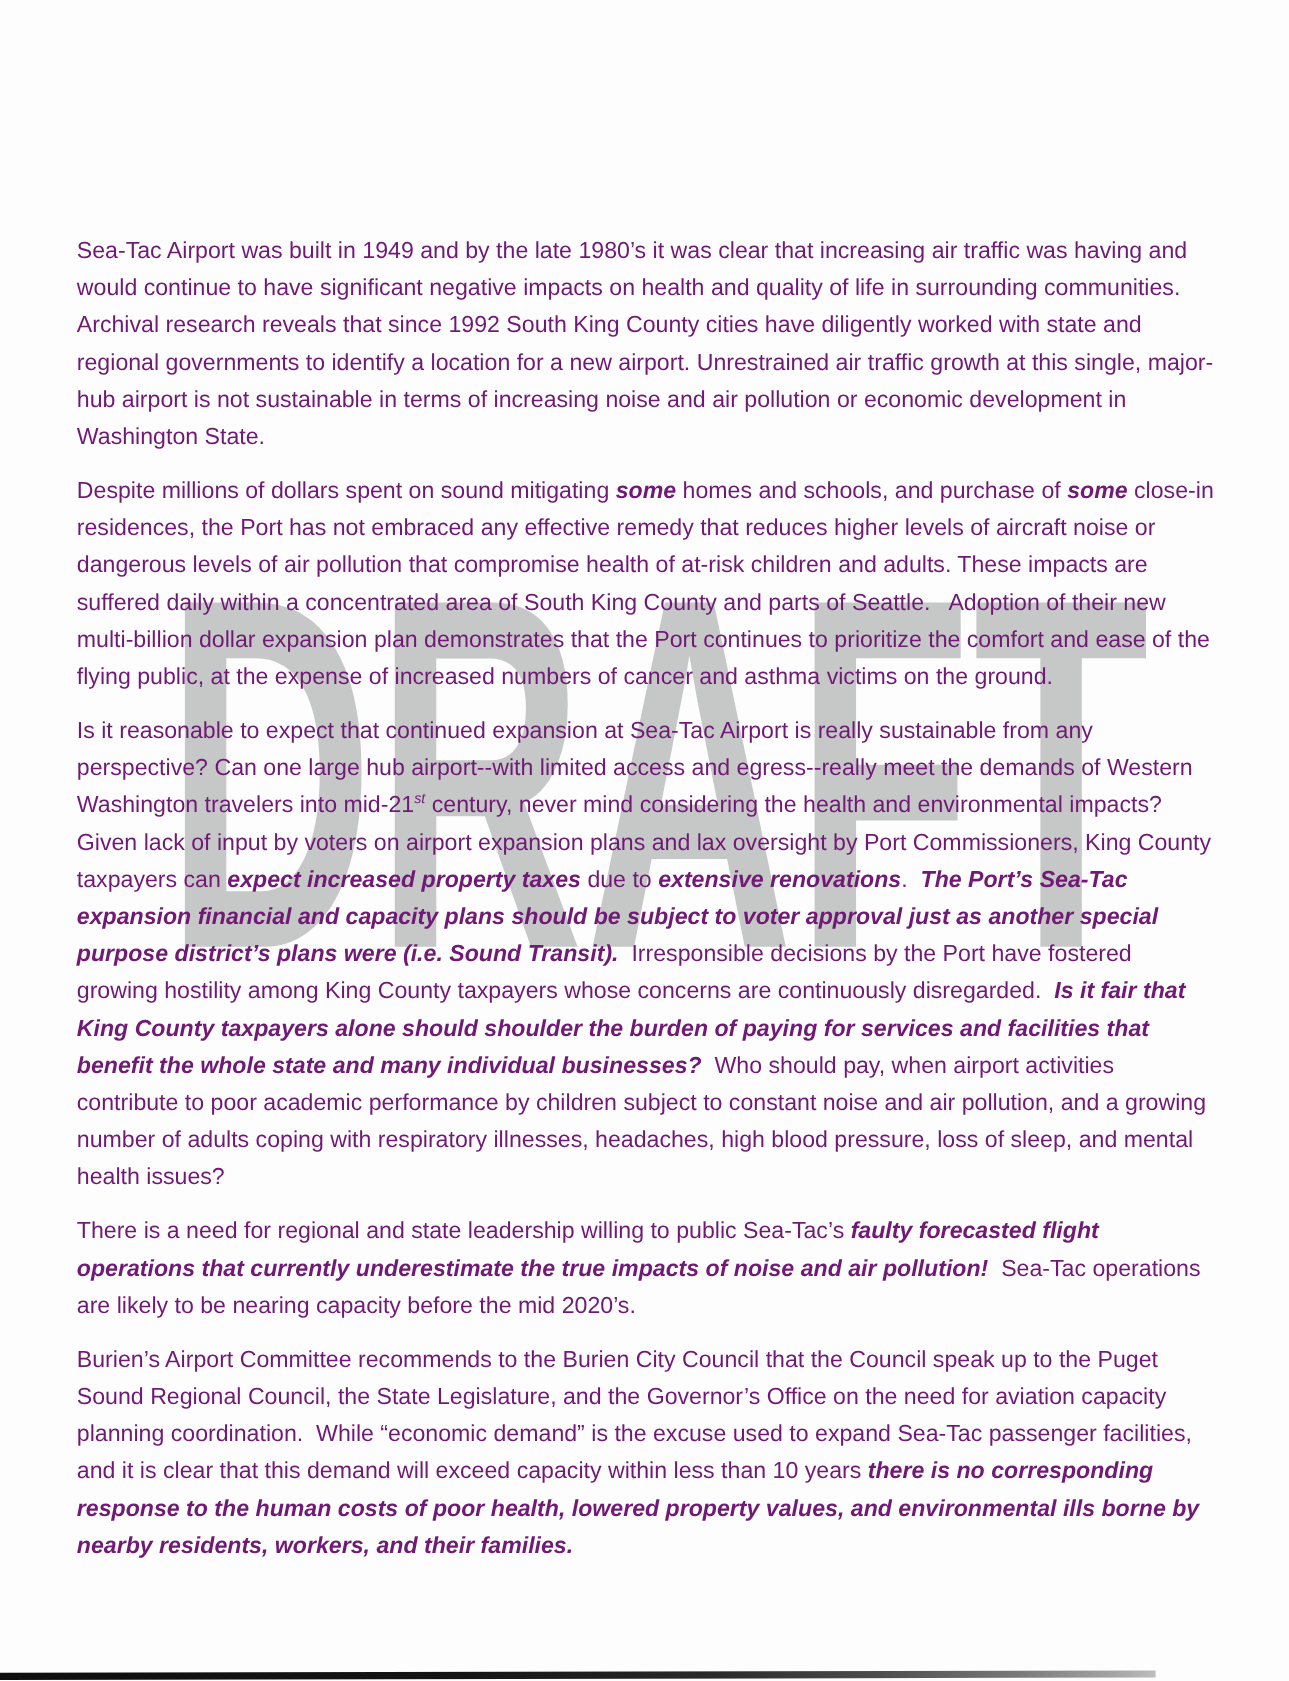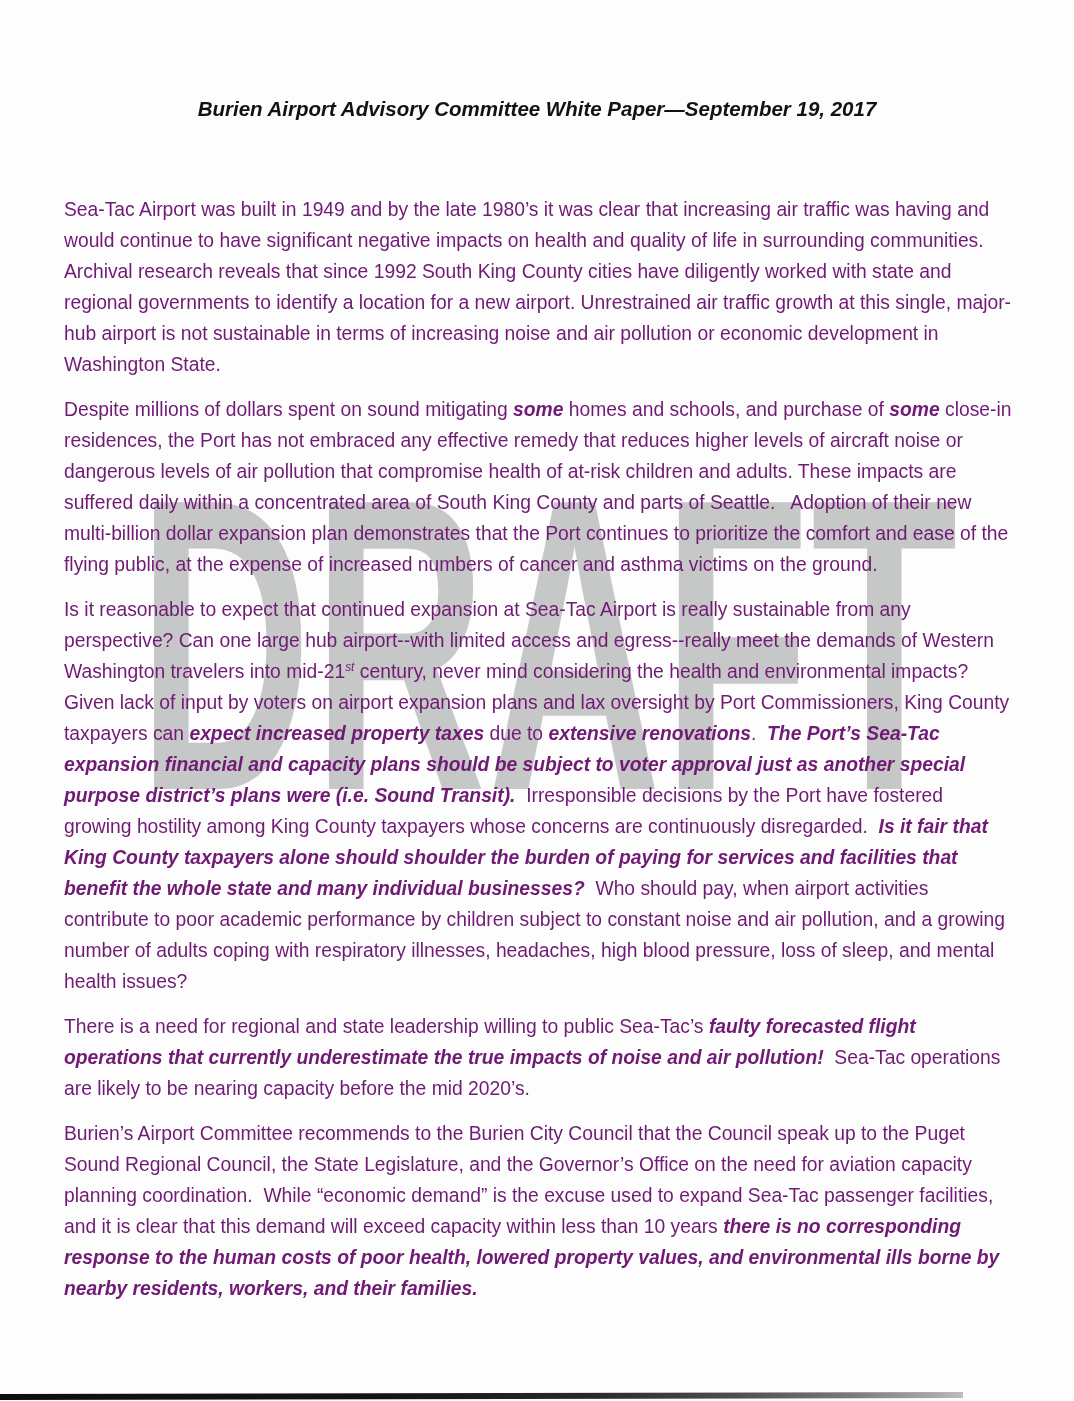--- a/index.html
+++ b/index.html
@@ -79,21 +79,20 @@
     transform-origin: left center;
     z-index: 3;
   }
 </style>
 </head>
 <body>
 
 <div class="page">
   <div class="watermark" style="color: rgb(198, 200, 199);">DRAFT</div>
 
-  <div class="title">Burien Airport Advisory Committee White Paper—September 19, 2017</div>
 
   <div class="body-text" style="color: #701a75;">
       <p class="para"><span>Sea-Tac Airport was built in 1949 and by the late 1980’s it was clear that increasing air traffic was having and would continue to have significant negative impacts on health and quality of life in surrounding communities. Archival research reveals that since 1992 South King County cities have diligently worked with state and regional governments to identify a location for a new airport. Unrestrained air traffic growth at this single, major-hub airport is not sustainable in terms of increasing noise and air pollution or economic development in Washington State.</span></p>
       <p class="para"><span>Despite millions of dollars spent on sound mitigating </span><span class="bi">some</span><span> homes and schools, and purchase of </span><span class="bi">some</span><span> close-in residences, the Port has not embraced any effective remedy that reduces higher levels of aircraft noise or dangerous levels of air pollution that compromise health of at-risk children and adults. These impacts are suffered daily within a concentrated area of South King County and parts of Seattle.   Adoption of their new multi-billion dollar expansion plan demonstrates that the Port continues to prioritize the comfort and ease of the flying public, at the expense of increased numbers of cancer and asthma victims on the ground.</span></p>
       <p class="para"><span>Is it reasonable to expect that continued expansion at Sea-Tac Airport is really sustainable from any perspective? Can one large hub airport--with limited access and egress--really meet the demands of Western Washington travelers into mid-21</span><span class="sup">st</span><span> century, never mind considering the health and environmental impacts? Given lack of input by voters on airport expansion plans and lax oversight by Port Commissioners, King County taxpayers can </span><span class="bi">expect increased property taxes</span><span> due to </span><span class="bi">extensive renovations</span><span>.  </span><span class="bi">The Port’s Sea-Tac expansion financial and capacity plans should be subject to voter approval just as another special purpose district’s plans were (i.e. Sound Transit).</span><span>  Irresponsible decisions by the Port have fostered growing hostility among King County taxpayers whose concerns are continuously disregarded.  </span><span class="bi">Is it fair that King County taxpayers alone should shoulder the burden of paying for services and facilities that benefit the whole state and many individual businesses?</span><span>  Who should pay, when airport activities contribute to poor academic performance by children subject to constant noise and air pollution, and a growing number of adults coping with respiratory illnesses, headaches, high blood pressure, loss of sleep, and mental health issues?</span></p>
       <p class="para"><span>There is a need for regional and state leadership willing to public Sea-Tac’s </span><span class="bi">faulty forecasted flight operations that currently underestimate the true impacts of noise and air pollution!</span><span>  Sea-Tac operations are likely to be nearing capacity before the mid 2020’s.</span></p>
       <p class="para"><span>Burien’s Airport Committee recommends to the Burien City Council that the Council speak up to the Puget Sound Regional Council, the State Legislature, and the Governor’s Office on the need for aviation capacity planning coordination.  While “economic demand” is the excuse used to expand Sea-Tac passenger facilities, and it is clear that this demand will exceed capacity within less than 10 years </span><span class="bi">there is no corresponding response to the human costs of poor health, lowered property values, and environmental ills borne by nearby residents, workers, and their families.</span></p>
     </div>
 
   <div class="scan-bar"></div>

